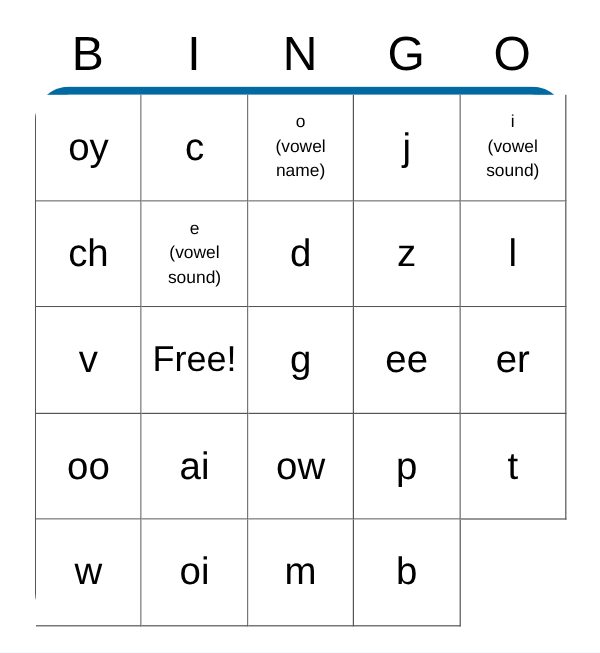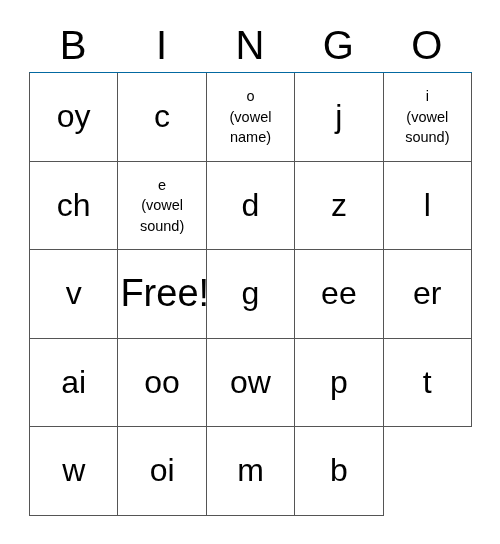--- a/index.html
+++ b/index.html
@@ -40,23 +40,24 @@
     color: #000000;
     letter-spacing: 0;
   }
 
   
   #bingo-grid {
     display: grid;
     grid-template-columns: repeat(5, 1fr);
     grid-template-rows: repeat(5, 88.6px);
     width: 442px;
-    border-top: 1px solid #0369a1;
+    border-top: 7px solid #0369a1;
     border-left: 1px solid #555555;
     box-sizing: content-box;
+    border-radius: 29px;
   }
   .bingo-cell {
     border-right: 1px solid #555555;
     border-bottom: 1px solid #555555;
     display: flex;
     align-items: center;
     justify-content: center;
     text-align: center;
     background: #ffffff;
     overflow: hidden;
@@ -69,21 +70,21 @@
     text-align: center;
     white-space: pre-line;
   }
   
   .bingo-cell.size-large .cell-text {
     font-size: 32px;
     line-height: 1.05;
   }
   
   .bingo-cell.size-free .cell-text {
-    font-size: 38px;
+    font-size: 30px;
     line-height: 1.05;
   }
   
   .bingo-cell.size-small .cell-text {
     font-size: 14.5px;
     line-height: 1.42;
   }
 </style>
 </head>
 <body>
@@ -144,24 +145,24 @@
       <div class="bingo-cell size-large">
         <span class="cell-text">g</span>
       </div>
       <div class="bingo-cell size-large">
         <span class="cell-text">ee</span>
       </div>
       <div class="bingo-cell size-large">
         <span class="cell-text">er</span>
       </div>
       <div class="bingo-cell size-large">
-        <span class="cell-text">ai</span>
+        <span class="cell-text">oo</span>
       </div>
       <div class="bingo-cell size-large">
-        <span class="cell-text">oo</span>
+        <span class="cell-text">ai</span>
       </div>
       <div class="bingo-cell size-large">
         <span class="cell-text">ow</span>
       </div>
       <div class="bingo-cell size-large">
         <span class="cell-text">p</span>
       </div>
       <div class="bingo-cell size-large">
         <span class="cell-text">t</span>
       </div>

